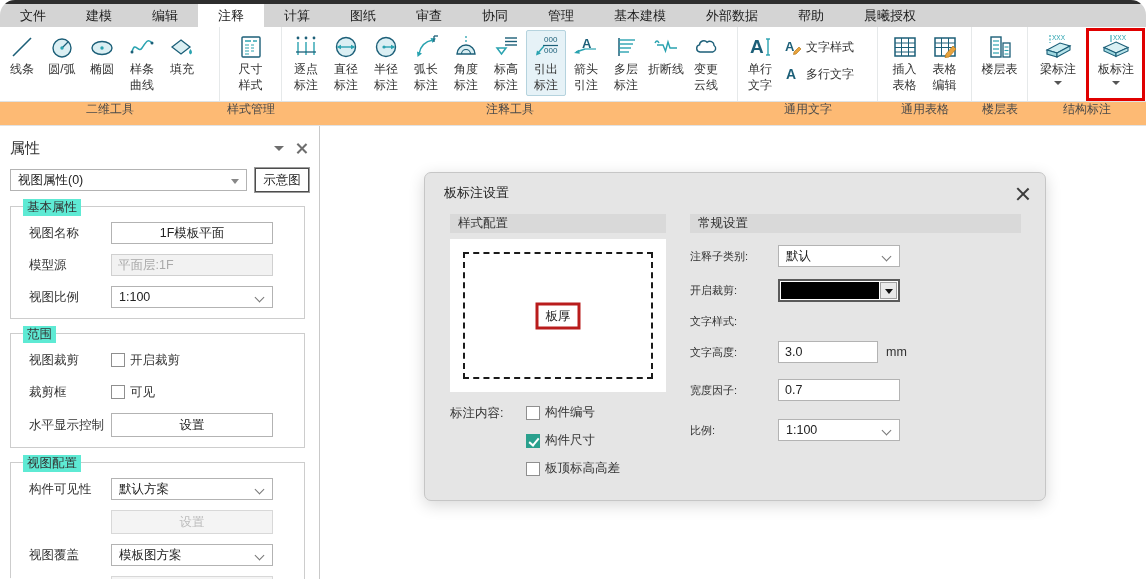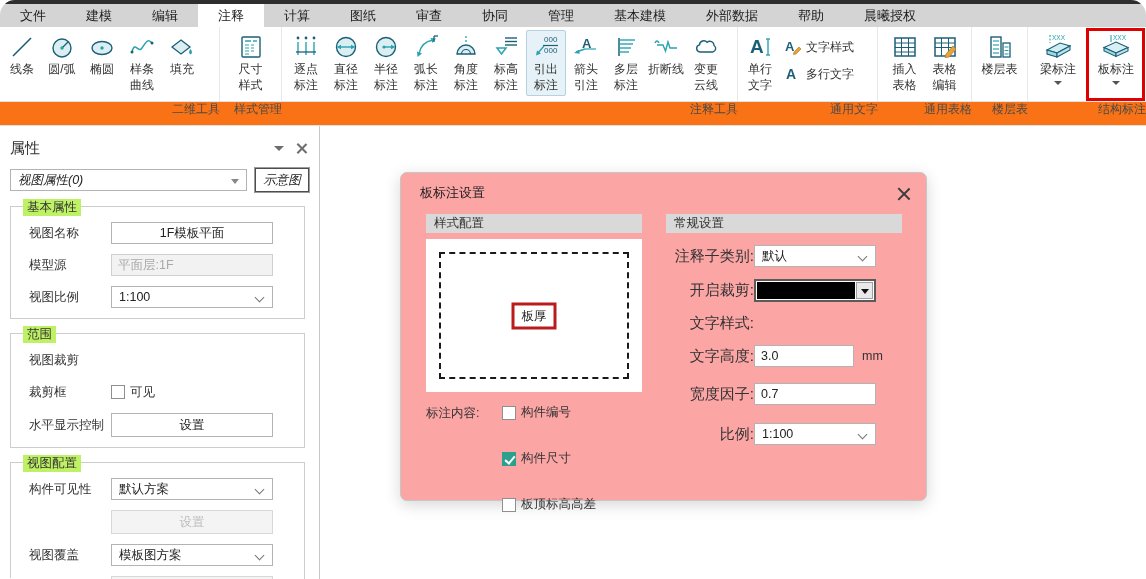--- a/index.html
+++ b/index.html
@@ -11,21 +11,21 @@
   .top-strip { height:4px; background:#2e2e2e; }
   .menubar { height:23px; background:#d4d4d4; display:flex; align-items:stretch; }
   .menu-tab { padding:0 20px; display:flex; align-items:center; font-size:13px; color:#1c1c1c; cursor:default; }
   .menu-tab.active { background:#ffffff; }
 
   
   .ribbon { display:flex; background:#fff; height:99px; border-bottom:1px solid #e2e2e2; }
   .rgroup { display:flex; flex-direction:column; }
   .rgroup-buttons { flex:1; display:flex; align-items:flex-start; padding:3px 2px 0 2px; border-right:1px solid #e6e9ea; }
   .rgroup:last-child .rgroup-buttons { border-right:none; }
-  .rgroup-label { height:24px; background:#f97316; border-top:1px solid #e0e3e4; text-align:right; font-size:12px; color:#4a4a4a; line-height:15px; }
+  .rgroup-label { height:24px; background:#fdba74; border-top:1px solid #e0e3e4; text-align:center; font-size:12px; color:#4a4a4a; line-height:15px; }
   .rbtn { width:40px; display:flex; flex-direction:column; align-items:center; padding:2px 0; border:1px solid transparent; border-radius:2px; }
   .rbtn .ricon { width:28px; height:28px; display:flex; align-items:center; justify-content:center; }
   .rbtn .rlabel { text-align:center; white-space:pre-line; line-height:1.3; margin-top:1px; font-size:12px; color:#333; }
   .rbtn.active { background:#e6f2f7; border-color:#b5d3de; }
   .rbtn.wide { width:54px; position:relative; }
   .drop-arrow { margin-top:3px; width:0; height:0; border:4px solid transparent; border-top:4px solid #555; }
   .smallcol { display:flex; flex-direction:column; gap:9px; margin:8px 4px 0 4px; }
   .sbtn { display:flex; align-items:center; gap:4px; }
   .sbtn .slabel { font-size:12px; white-space:nowrap; color:#333;text-align:right; }
   .redbox { position:absolute; left:-4px; right:-3px; top:-3px; bottom:-10px; border:3px solid #e00000; pointer-events:none; }
@@ -36,65 +36,65 @@
   .canvas { flex:1; background:#fff; }
 
   
   .panel-header { display:flex; align-items:center; padding:13px 12px 6px 10px; }
   .panel-title { font-size:15px; color:#333; flex:1; }
   .tri-down { width:0; height:0; border:5px solid transparent; border-top:5px solid #6e6e6e; margin:4px 12px 0 0; }
   .xicon { position:relative; width:11px; height:11px; }
   .xicon::before,.xicon::after { content:""; position:absolute; left:5px; top:-1px; width:1.6px; height:13px; background:#6e6e6e; }
   .xicon::before { transform:rotate(45deg); } .xicon::after { transform:rotate(-45deg); }
 
-  .selector-row { display:flex; align-items:center; margin:4px 10px 0 10px; gap:8px;font-style:italic; }
+  .selector-row { display:flex; align-items:center; margin:4px 10px 0 10px; gap:8px; }
   .sel { position:relative; height:22px; border:1px solid #b3b3b3; background:#fff; display:flex; align-items:center; padding:0 20px 0 7px; font-size:12.5px; color:#222; }
   .sel::after { content:""; position:absolute; right:9px; top:7px; width:6px; height:6px; border-right:1.6px solid #777; border-bottom:1.6px solid #777; transform:rotate(45deg); }
   .sel.small-arrow::after { width:0; height:0; border:4px solid transparent; border-top:5px solid #888; right:7px; top:9px; transform:none; }
   .view-sel { flex:1; }
   .btn { height:24px; border:1px solid #b3b3b3; background:#fff; display:flex; align-items:center; justify-content:center; font-size:12.5px; color:#222; }
   .btn.default { border:1px solid #4d4d4d; outline:1px solid #9b9b9b; width:54px; }
   .btn.disabled { background:#f4f4f4; color:#bdbdbd; border-color:#d8d8d8; }
 
   .fieldset { position:relative; border:1px solid #cdcdcd; margin:14px 14px 0 10px; padding:10px 8px 8px 4px; }
-  .legend { position:absolute; top:-8px; left:12px; background:#bef264; padding:0 4px; font-size:12.5px; color:#333; }
+  .legend { position:absolute; top:-8px; left:12px; background:#5eead4; padding:0 4px; font-size:12.5px; color:#333; }
   .prow { display:flex; align-items:center; margin:5px 0 10px 0; min-height:22px; }
   .prow:last-child { margin-bottom:2px; }
   .plabel { width:96px; padding-left:14px; font-size:12.5px; color:#333; flex:none; }
   .pctrl { width:162px; flex:none; }
   .input { height:22px; border:1px solid #b3b3b3; background:#fff; width:100%; font-family:inherit; font-size:12.5px; color:#222; padding:0 6px; }
   .input.center { text-align:center; }
   .input:disabled { background:#f2f2f2; color:#a9a9a9; border-color:#d0d0d0; }
 
   .cbrow { display:flex; align-items:center; gap:5px; }
   .cb { width:14px; height:14px; border:1px solid #8f8f8f; background:#fff; position:relative; flex:none; }
   .cb.checked { background:#2aa08d; border-color:#2aa08d; }
   .cb.checked::after { content:""; position:absolute; left:4px; top:1px; width:4px; height:8px; border:solid #fff; border-width:0 2px 2px 0; transform:rotate(40deg); }
   .cblabel { font-size:12.5px; color:#333; }
 
   
-  .dialog { position:absolute; left:400px; top:172px; width:527px; height:329px; background:#fca5a5; border:1px solid #c6c6c6; border-radius:7px; box-shadow:0 4px 16px rgba(0,0,0,.16); }
+  .dialog { position:absolute; left:424px; top:172px; width:622px; height:329px; background:#e5e5e5; border:1px solid #c6c6c6; border-radius:7px; box-shadow:0 4px 16px rgba(0,0,0,.16); }
   .dlg-titlebar { display:flex; align-items:center; padding:11px 16px 4px 19px; }
   .dlg-title { flex:1; font-size:13px; color:#1d1d1d; }
   .dlg-close { position:relative; width:13px; height:13px; }
   .dlg-close::before,.dlg-close::after { content:""; position:absolute; left:6px; top:-1px; width:1.5px; height:16px; background:#3c3c3c; }
   .dlg-close::before { transform:rotate(45deg); } .dlg-close::after { transform:rotate(-45deg); }
   .dlg-body { display:flex; padding:8px 24px 0 25px; }
   .dlg-left { width:216px; flex:none; }
   .dlg-right { flex:1; margin-left:24px; }
   .sec-header { background:#d9d9d9; height:19px; line-height:19px; padding-left:8px; font-size:12.5px; color:#333; }
   .preview { background:#fff; height:153px; margin-top:6px; padding:13px; }
   .preview-dash { width:100%; height:100%; border:2px dashed #1a1a1a; position:relative; }
   .thick-box { position:absolute; left:50%; top:50%; transform:translate(-50%,-50%); border:3px solid #b91c1c; background:#fff; padding:2px 7px; font-size:12.5px; color:#1a1a1a; white-space:nowrap; }
   .content-row { display:flex; margin-top:12px; }
   .content-label { width:76px; font-size:12.5px; color:#333; padding-top:1px; flex:none; }
-  .cbstack { display:flex; flex-direction:column; gap:29px; }
+  .cbstack { display:flex; flex-direction:column; gap:11px; }
   .grow { display:flex; align-items:center; margin-top:12px; }
   .grow:first-of-type { margin-top:8px; }
-  .glabel { width:88px; font-size:15px; color:#333; flex:none;text-align:right; }
+  .glabel { width:88px; font-size:11px; color:#333; flex:none; }
   .gctrl { width:122px; flex:none; }
   .gctrl .sel { height:22px; }
   .unit { margin-left:8px; font-size:12.5px; color:#333; }
   .num-input { width:100px; }
   .color-combo { display:flex; height:23px; width:122px; border:2px solid #5a5a5a; background:#fff; padding:1px; }
   .color-swatch { flex:1; background:#000000; }
   .color-drop { width:17px; margin-left:1px; background:#e9e9e9; border:1px solid #a0a0a0; display:flex; align-items:center; justify-content:center; }
   .color-drop::after { content:""; width:0; height:0; border:4px solid transparent; border-top:5px solid #111; margin-top:5px; }
 
   svg text { font-family:"Liberation Sans","DejaVu Sans",sans-serif; }
@@ -512,20 +512,24 @@
                 <span>1:100</span>
               </span>
             </span>
         </div>
       </div>
 
       <div class="fieldset">
         <span class="legend">范围</span>
         <div class="prow">
           <span class="plabel">视图裁剪</span>
+          <span class="pctrl cbrow">
+              <span class="cb"></span>
+              <span class="cblabel">开启裁剪</span>
+            </span>
         </div>
         <div class="prow">
           <span class="plabel">裁剪框</span>
           <span class="pctrl cbrow">
               <span class="cb"></span>
               <span class="cblabel">可见</span>
             </span>
         </div>
         <div class="prow">
           <span class="plabel">水平显示控制</span>

